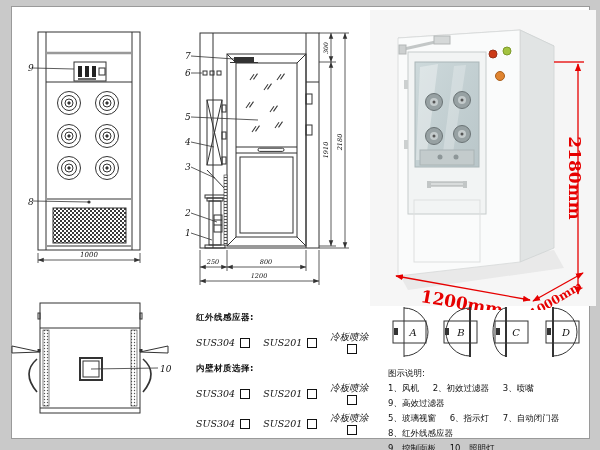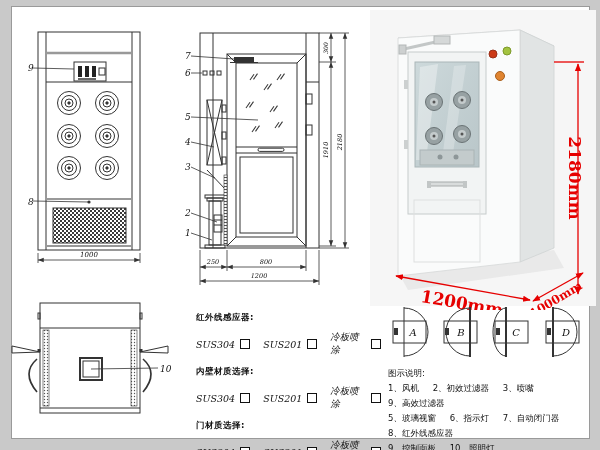--- a/index.html
+++ b/index.html
@@ -10,21 +10,21 @@
   .abs{position:absolute;}
   svg text{font-family:"DejaVu Serif",serif;}
   .partnum{font-style:italic;}
   
   #materials{left:196px;top:312px;width:185px;color:#111;}
   .mat-title{font-size:8.5px;font-weight:bold;margin-top:9px;letter-spacing:0.5px;}
   .mat-title:first-child{margin-top:0;}
   .mat-row{display:flex;align-items:center;margin-top:7px;
            font-family:"DejaVu Serif",serif;font-style:italic;font-size:9.5px;}
   .mat-opt{display:flex;align-items:center;margin-right:13px;}
-  .mat-opt:last-child{margin-right:0;}
+  .mat-opt:last-child{margin-right:0;flex-direction:column;}
   .chk{display:inline-block;width:8px;height:8px;border:1.4px solid #111;
        margin-left:5px;background:#fff;}
   
   #door-options{left:390px;top:300px;display:flex;gap:11px;}
   .dopt{width:40px;height:64px;}
   
   #legend{left:388px;top:366px;width:200px;color:#111;font-size:8.5px;line-height:15px;}
   #legend .lg-title{font-weight:normal;}
   #legend span.lg-item{display:inline-block;margin-right:11px;white-space:nowrap;text-align:center;}
 </style>
@@ -381,21 +381,20 @@
       </span>
     <span class="mat-opt">
         <span>SUS201</span>
         <span class="chk"></span>
       </span>
     <span class="mat-opt">
         <span>冷板喷涂</span>
         <span class="chk"></span>
       </span>
   </div>
-  <div class="mat-title">门材质选择:</div>
   <div class="mat-row">
     <span class="mat-opt">
         <span>SUS304</span>
         <span class="chk"></span>
       </span>
     <span class="mat-opt">
         <span>SUS201</span>
         <span class="chk"></span>
       </span>
     <span class="mat-opt">

